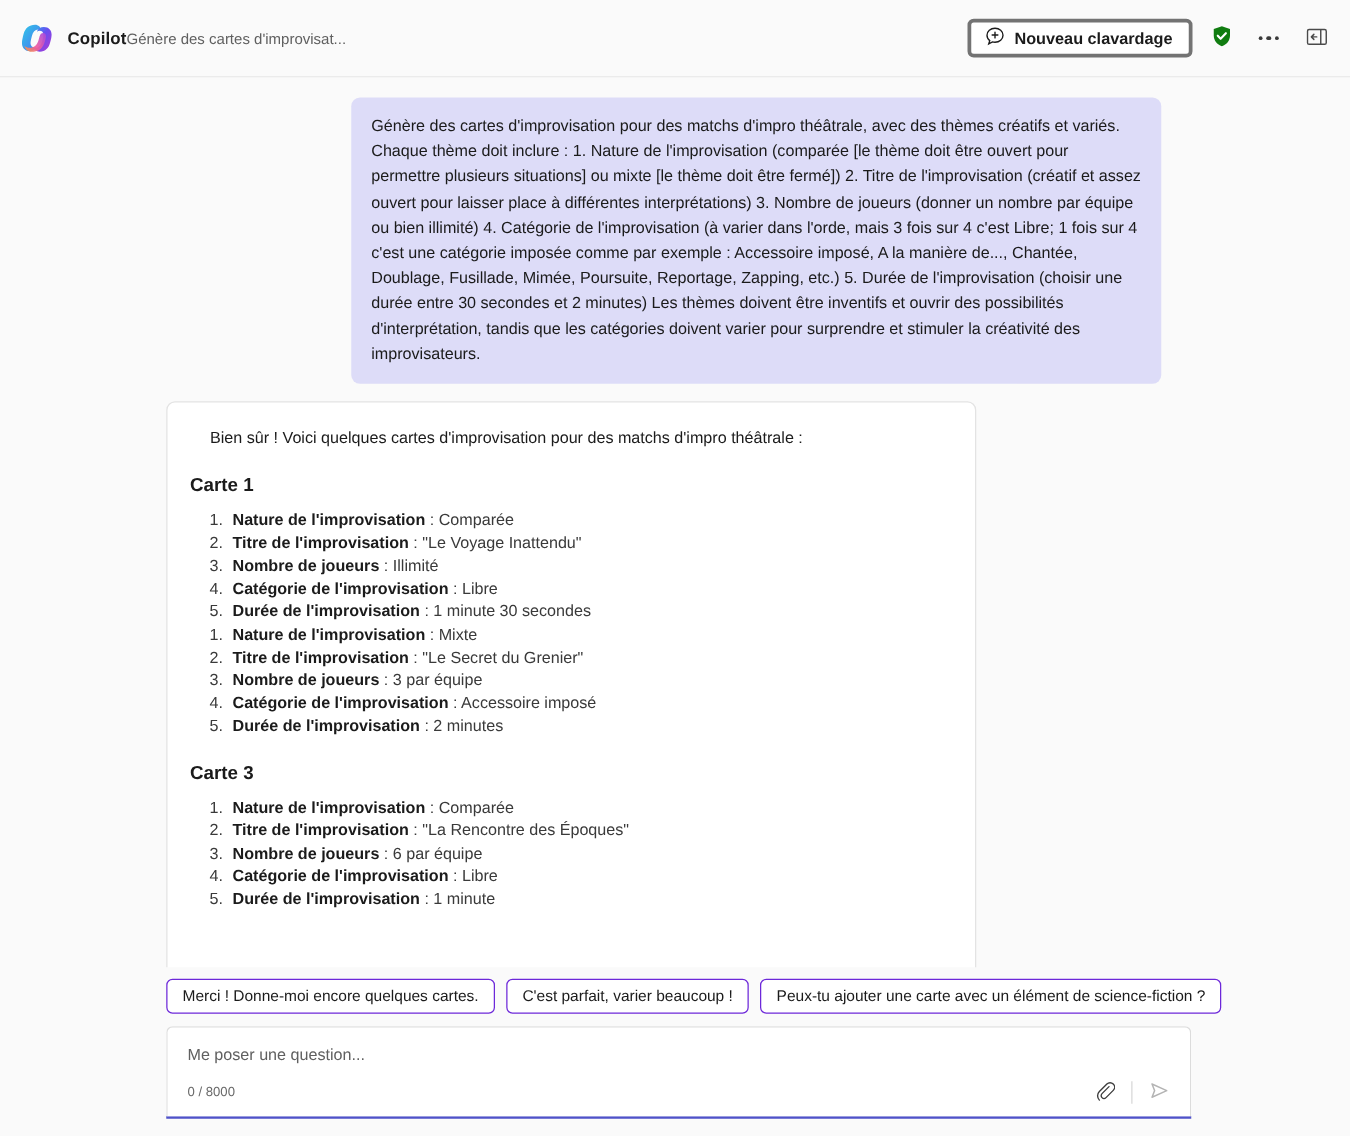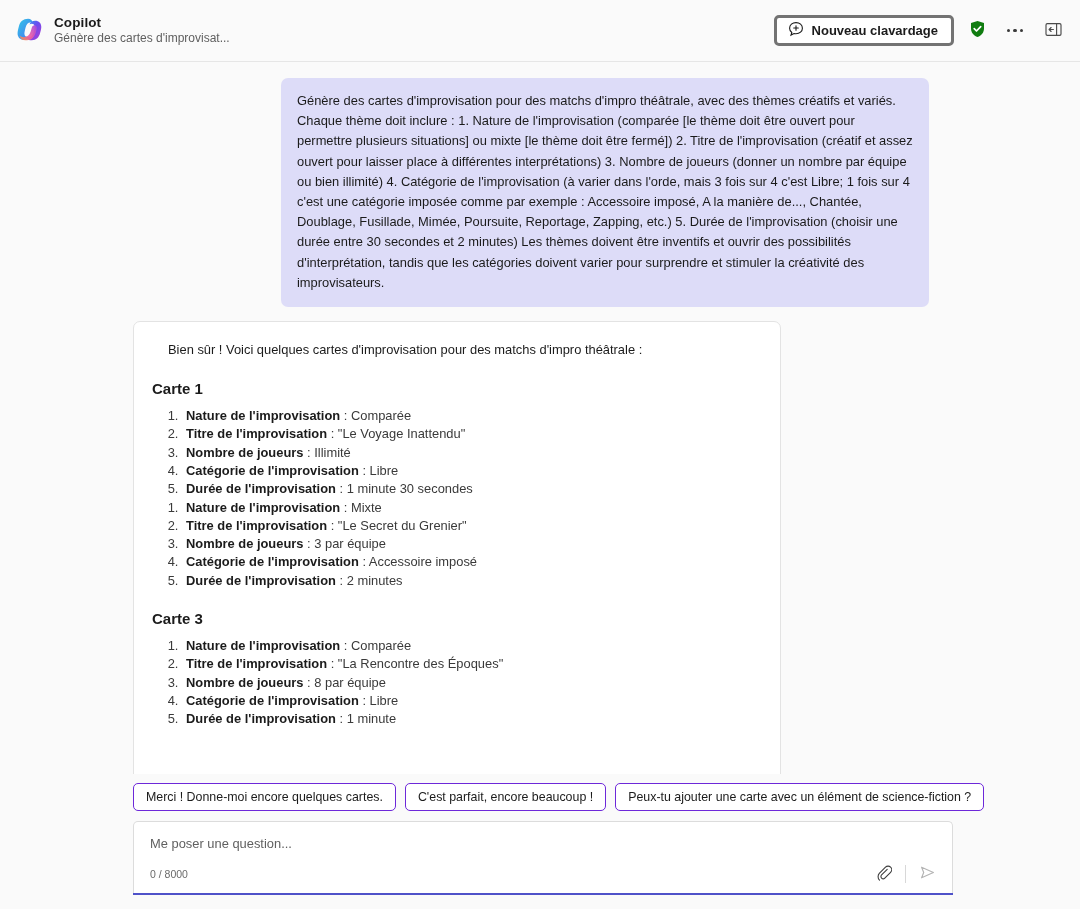--- a/index.html
+++ b/index.html
@@ -17,21 +17,21 @@
     position: relative;
     height: 62px;
     background: #fafafa;
     border-bottom: 1px solid #e6e6e6;
     display: flex;
     align-items: center;
     padding: 0 12px 0 14px;
   }
   .brand { display: flex; align-items: center; gap: 10px; }
   .logo { width: 30px; height: 30px; flex: 0 0 30px; }
-  .brand-text { display: flex; flex-direction: column; justify-content: center; line-height: 1.12; }
+  .brand-text { display: flex; justify-content: center; line-height: 1.12; }
   .brand-title { font-size: 13.5px; font-weight: bold; color: #1b1b1b; letter-spacing: .1px; }
   .brand-sub { font-size: 12px; color: #5f5f5f; margin-top: 2px; }
 
   .header-right {
     margin-left: auto;
     display: flex;
     align-items: center;
     gap: 2px;
   }
   .new-chat-btn {
@@ -269,36 +269,36 @@
           <li><b>Titre de l'improvisation</b><span> : "Le Secret du Grenier"</span></li>
           <li><b>Nombre de joueurs</b><span> : 3 par équipe</span></li>
           <li><b>Catégorie de l'improvisation</b><span> : Accessoire imposé</span></li>
           <li><b>Durée de l'improvisation</b><span> : 2 minutes</span></li>
         </ol>
 
         <h3 class="card-h">Carte 3</h3>
         <ol class="fields">
           <li><b>Nature de l'improvisation</b><span> : Comparée</span></li>
           <li><b>Titre de l'improvisation</b><span> : "La Rencontre des Époques"</span></li>
-          <li><b>Nombre de joueurs</b><span> : 8 par équipe</span></li>
+          <li><b>Nombre de joueurs</b><span> : 6 par équipe</span></li>
           <li><b>Catégorie de l'improvisation</b><span> : Libre</span></li>
           <li><b>Durée de l'improvisation</b><span> : 1 minute</span></li>
         </ol>
 
       </div>
     </div>
 
   </div>
 </div>
 
 <div class="dock">
 
   <div class="suggestions">
     <button class="chip">Merci ! Donne-moi encore quelques cartes.</button>
-    <button class="chip">C'est parfait, encore beaucoup !</button>
+    <button class="chip">C'est parfait, varier beaucoup !</button>
     <button class="chip">Peux-tu ajouter une carte avec un élément de science-fiction ?</button>
   </div>
 
   <div class="composer">
     <input class="composer-input" type="text" placeholder="Me poser une question..." style="">
     <div class="composer-bottom">
       <span class="counter">0 / 8000</span>
       <span class="composer-tools">
         <button class="tool-btn">
           <span>

